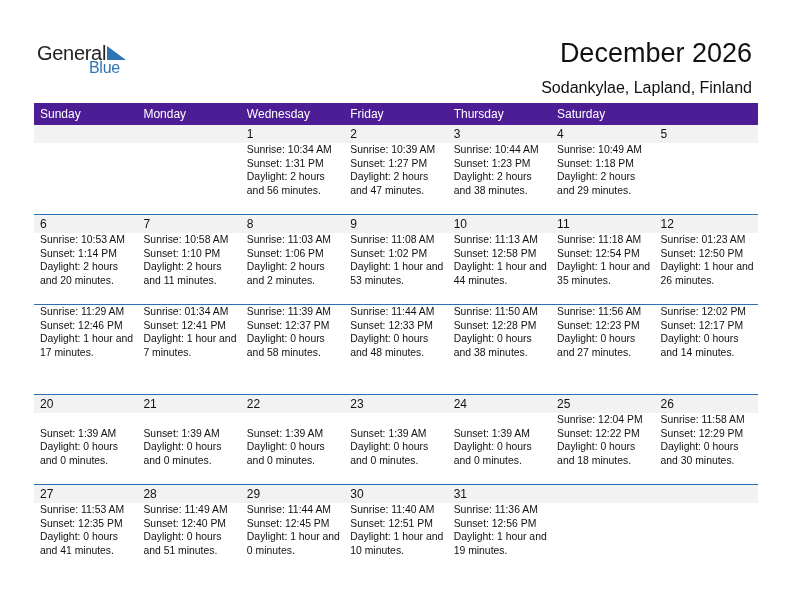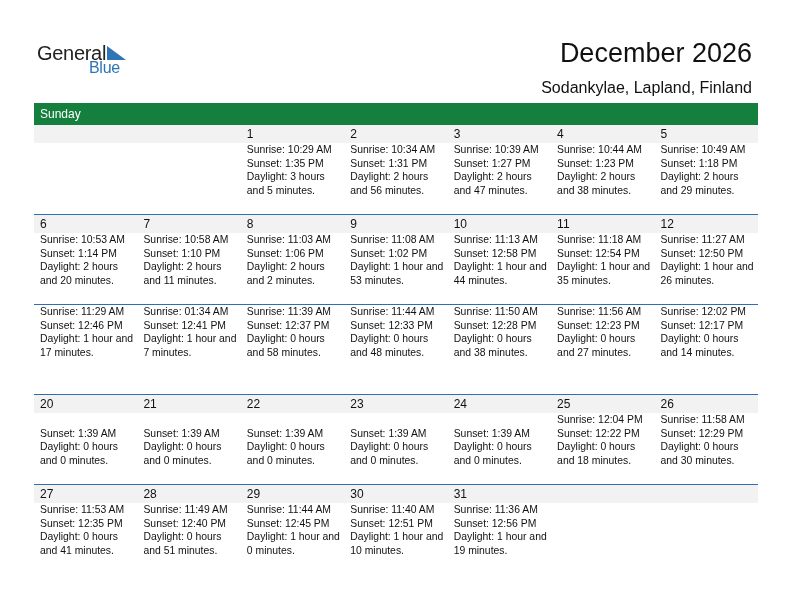--- a/index.html
+++ b/index.html
@@ -6,21 +6,21 @@
   body { width:792px; height:612px; position:relative; overflow:hidden;
          font-family:"Liberation Sans", sans-serif; color:#1a1a1a; }
   .logo { position:absolute; left:37px; top:42px; width:100px; height:40px; }
   .logo .general { position:absolute; left:0; top:0; font-size:20px; color:#222; letter-spacing:-0.3px; }
   .logo .blue { position:absolute; left:52px; top:17px; font-size:16px; color:#2e75b6; letter-spacing:-0.3px; }
   .logo .tri { position:absolute; left:70px; top:4px; width:0; height:0;
                border-left:19px solid #2e75b6; border-top:14px solid transparent; }
   .title { position:absolute; right:40px; top:38px; font-size:27px; color:#111; }
   .subtitle { position:absolute; right:40px; top:79px; font-size:16px; color:#111;margin-left:48px; }
   .cal { position:absolute; left:34px; top:103px; width:724px; }
-  .head { display:flex; background:#15803d; height:22px;flex-direction:column; }
+  .head { display:flex; background:#4c1d95; height:22px; }
   .head div { width:103.43px; box-sizing:border-box; padding-left:6px; color:#ffffff;
               font-size:12px; line-height:22px; }
   .week { border-top:1px solid #2e6fb1; height:89px; position:relative; }
   .week:first-of-type { border-top:none; }
   .dayrow { display:flex; background:#f2f2f2; height:18px; }
   .dayrow div { width:103.43px; box-sizing:border-box; padding-left:6px; font-size:12px; line-height:18px; color:#111; }
   .inforow { display:flex; }
   .cell { width:103.43px; box-sizing:border-box; padding-left:6px; font-size:10.4px; line-height:13.6px; color:#111; }
   .cell div { white-space:nowrap; height:13.6px; }
 </style>
@@ -33,21 +33,20 @@
   <span class="blue">Blue</span>
 </div>
 
 <div class="title">December 2026</div>
 <div class="subtitle">Sodankylae, Lapland, Finland</div>
 
 <div class="cal">
   <div class="head">
     <div>Sunday</div>
     <div>Monday</div>
-    <div>Tuesday</div>
     <div>Wednesday</div>
     <div>Friday</div>
     <div>Thursday</div>
     <div>Saturday</div>
   </div>
   <div id="weeks">
       <div class="week">
         <div class="dayrow">
           <div></div>
           <div></div>
@@ -64,26 +63,20 @@
             <div></div>
             <div></div>
           </div>
           <div class="cell">
             <div></div>
             <div></div>
             <div></div>
             <div></div>
           </div>
           <div class="cell">
-            <div>Sunrise: 10:29 AM</div>
-            <div>Sunset: 1:35 PM</div>
-            <div>Daylight: 3 hours</div>
-            <div>and 5 minutes.</div>
-          </div>
-          <div class="cell">
             <div>Sunrise: 10:34 AM</div>
             <div>Sunset: 1:31 PM</div>
             <div>Daylight: 2 hours</div>
             <div>and 56 minutes.</div>
           </div>
           <div class="cell">
             <div>Sunrise: 10:39 AM</div>
             <div>Sunset: 1:27 PM</div>
             <div>Daylight: 2 hours</div>
             <div>and 47 minutes.</div>
@@ -143,21 +136,21 @@
             <div>Daylight: 1 hour and</div>
             <div>44 minutes.</div>
           </div>
           <div class="cell">
             <div>Sunrise: 11:18 AM</div>
             <div>Sunset: 12:54 PM</div>
             <div>Daylight: 1 hour and</div>
             <div>35 minutes.</div>
           </div>
           <div class="cell">
-            <div>Sunrise: 11:27 AM</div>
+            <div>Sunrise: 01:23 AM</div>
             <div>Sunset: 12:50 PM</div>
             <div>Daylight: 1 hour and</div>
             <div>26 minutes.</div>
           </div>
         </div>
       </div>
       <div class="week">
         <div class="inforow">
           <div class="cell">
             <div>Sunrise: 11:29 AM</div>

